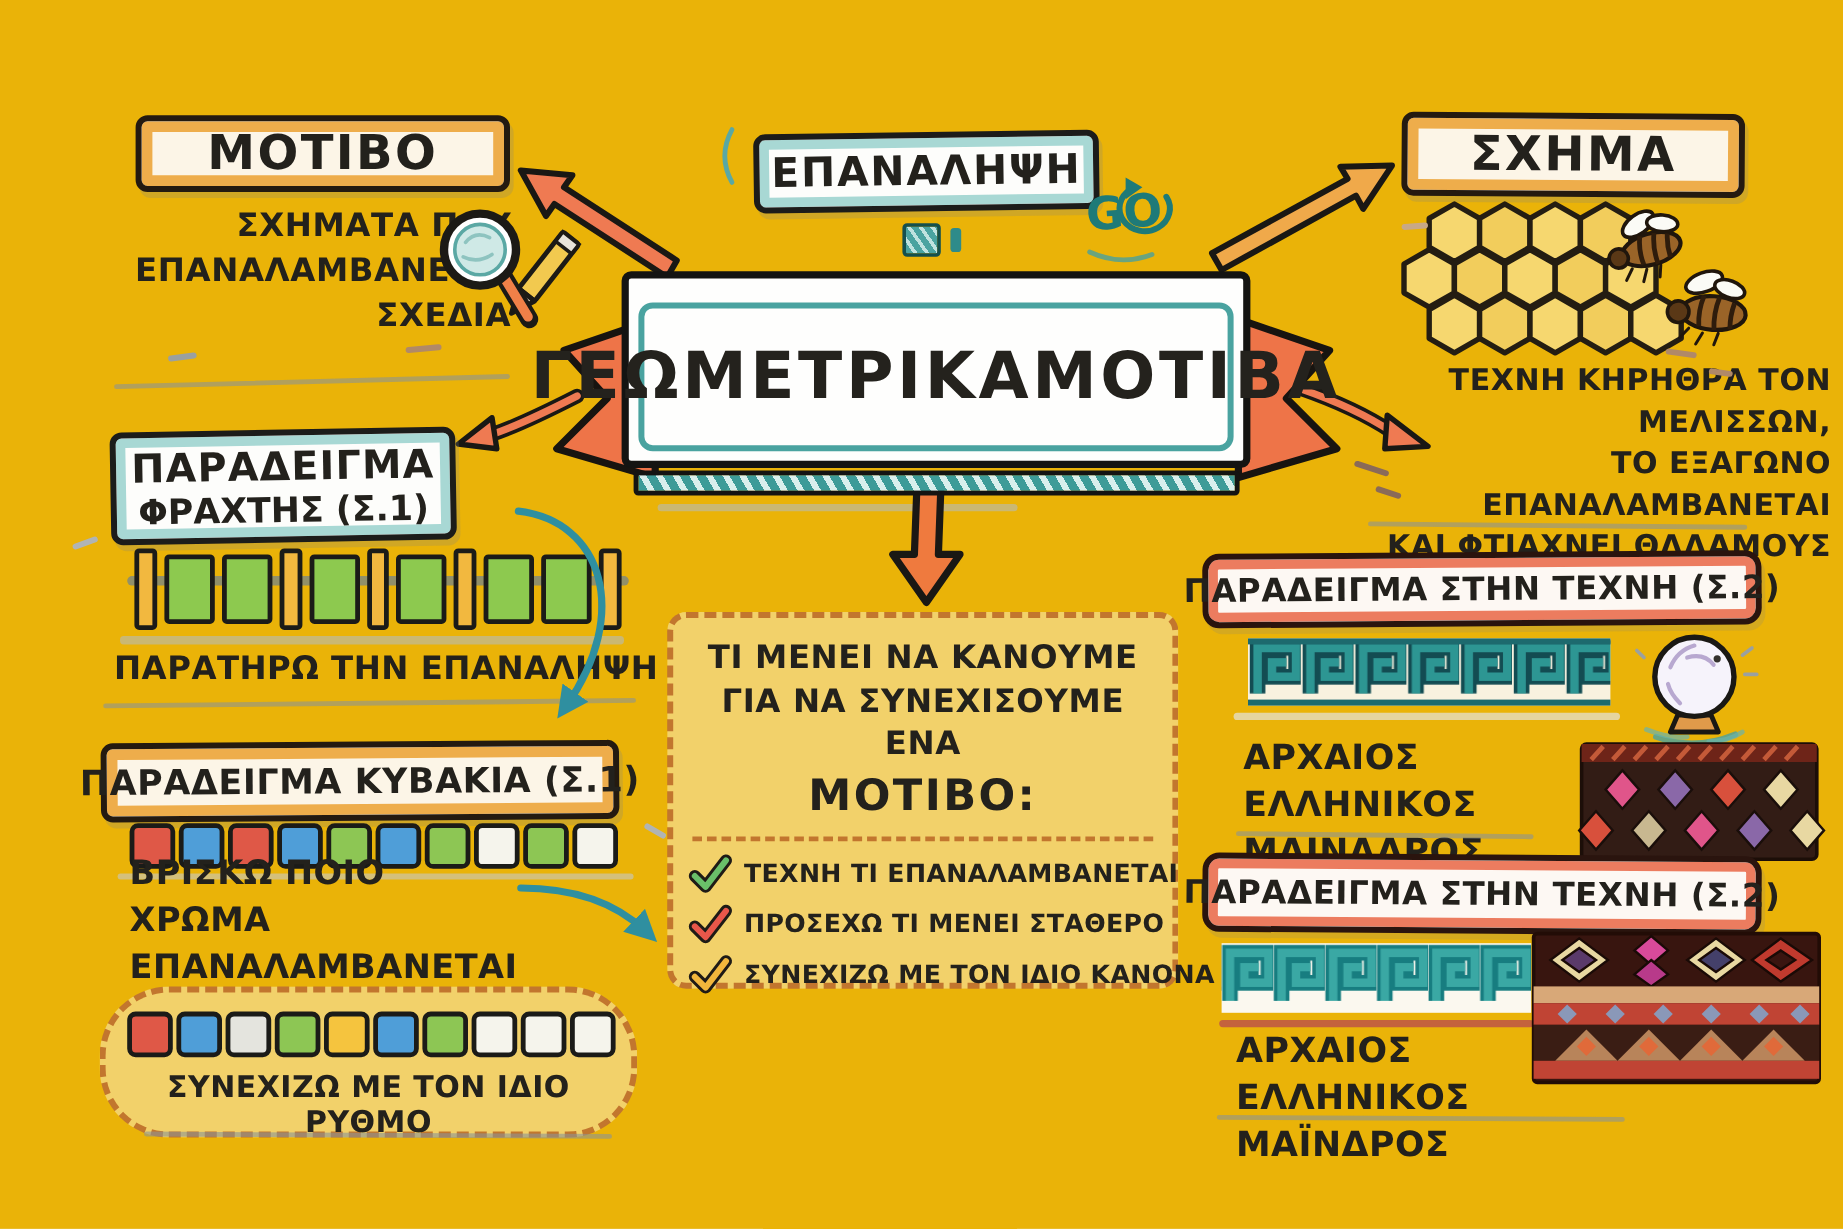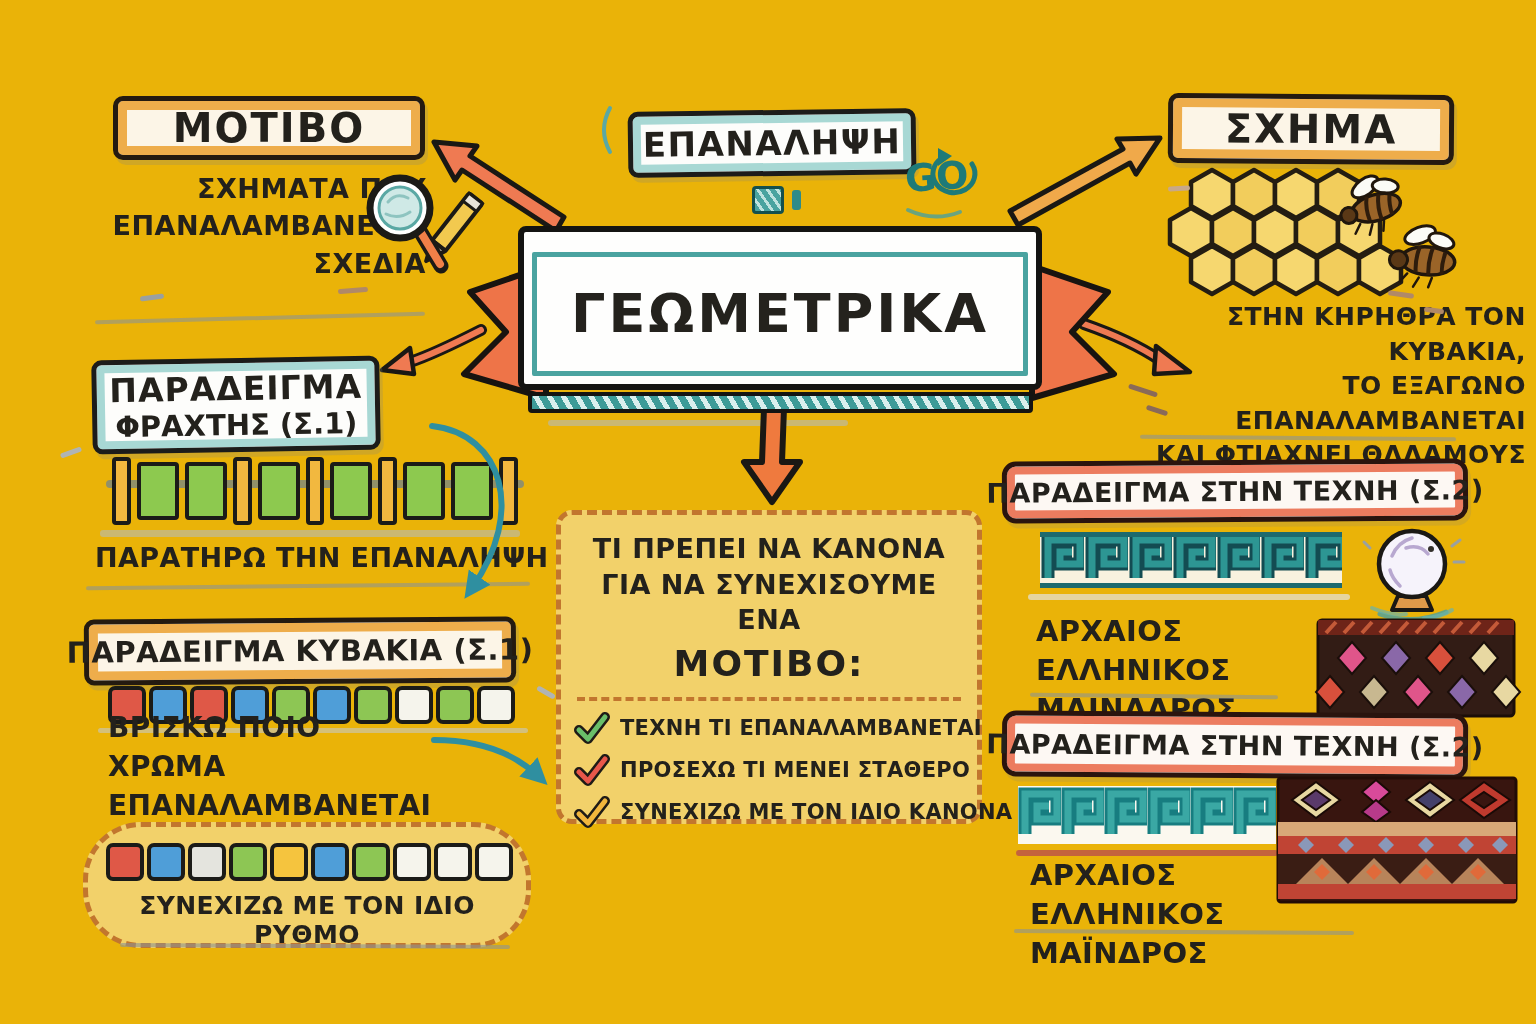--- a/index.html
+++ b/index.html
@@ -15,21 +15,21 @@
                   box-shadow: inset 0 0 0 8px #a8d8d4, 3px 5px 0 rgba(130,130,125,.25); }
   .frame-red    { border:5px solid #2a140e; border-radius:14px; background:#fdf8f3;
                   box-shadow: inset 0 0 0 8px #ec7c5f, 3px 5px 0 rgba(130,130,125,.2); }
   .desc { position:absolute; text-align:right; line-height:1.38; letter-spacing:.5px; }
   .gray-line { position:absolute; height:4px; background:#8a9294; opacity:.6; border-radius:3px; }
   .dash { position:absolute; height:5px; border-radius:3px; }
   
   .main-box { position:absolute; left:518px; top:226px; width:524px; height:164px;
               background:#fefefd; border:6px solid #141412; border-radius:8px; z-index:3;
               display:flex; align-items:center; justify-content:center; }
-  .main-box-inner { position:absolute; inset:8px; border:5px solid #4aa3a0; border-radius:2px;
+  .main-box-inner { position:absolute; inset:8px; border:5px solid #4aa3a0; border-radius:12px;
                     display:flex; flex-direction:row; align-items:center; justify-content:center;margin-top:12px; }
   .main-title { font-size:54px; line-height:1.08; letter-spacing:3px; color:#24221d; text-align:center; }
   .main-bar { position:absolute; left:528px; top:392px; width:505px; height:21px; z-index:2;
               border:4px solid #141412; border-radius:4px;
               background:repeating-linear-gradient(60deg,#3d9b98 0 7px,#d9efed 7px 12px); }
   
   .fence { position:absolute; left:112px; top:456px; width:406px; height:70px; display:flex;
            align-items:center; gap:6px; }
   .fence-rail { position:absolute; left:-6px; top:24px; width:418px; height:8px; background:#73848a;
                 opacity:.75; border-radius:4px; }
@@ -107,20 +107,21 @@
   <svg class="abs" style="left:450px;top:262px;z-index:1;" width="100" height="140" viewBox="0 0 100 140">
     <polygon points="96,4 20,30 56,70 14,112 96,136" fill="#ee7448" stroke="#181410" stroke-width="6" stroke-linejoin="round"></polygon>
   </svg>
   <svg class="abs" style="left:1028px;top:262px;z-index:1;" width="100" height="140" viewBox="0 0 100 140">
     <polygon points="4,4 80,30 44,70 86,112 4,136" fill="#ee7448" stroke="#181410" stroke-width="6" stroke-linejoin="round"></polygon>
   </svg>
 
   <div class="main-box">
     <div class="main-box-inner">
       <div class="main-title">ΓΕΩΜΕΤΡΙΚΑ</div>
+      <div class="main-title">ΜΟΤΙΒΑ</div>
     </div>
   </div>
   <div class="main-bar"></div>
   <div class="gray-line" style="left:548px;top:420px;width:300px;height:6px;background:#b4baba;"></div>
 
   <svg class="abs" style="left:1002px;top:126px;z-index:1;" width="170" height="105" viewBox="0 0 170 105">
     <polygon points="158,12 134,48 128,37 16,99 8,85 121,23 115,13" fill="#f0a94a" stroke="#1a1814" stroke-width="5" stroke-linejoin="round"></polygon>
   </svg>
 
   <svg class="abs" style="left:376px;top:318px;" width="115" height="64" viewBox="0 0 115 64">
@@ -173,21 +174,21 @@
       <ellipse cx="38" cy="12" rx="16" ry="8" fill="#fbfbf6" stroke="#20160c" stroke-width="3" transform="rotate(-30 38 12)"></ellipse>
       <ellipse cx="60" cy="14" rx="13" ry="7" fill="#fbfbf6" stroke="#20160c" stroke-width="3" transform="rotate(10 60 14)"></ellipse>
       <ellipse cx="50" cy="36" rx="27" ry="14" fill="#9a6428" stroke="#20160c" stroke-width="3.5" transform="rotate(-6 50 36)"></ellipse>
       <path d="M40,23 q-3,13 0,26 M53,22 q-3,14 0,28 M66,25 q-2,11 0,22" stroke="#2e1c0c" stroke-width="4" fill="none"></path>
       <circle cx="21" cy="40" r="9" fill="#5a3816" stroke="#20160c" stroke-width="3"></circle>
       <path d="M32,52 l-6,9 M44,54 l-4,10 M57,52 l-2,10" stroke="#20160c" stroke-width="2.5" stroke-linecap="round"></path>
     </g>
   </svg>
 
   <div class="desc" style="left:1100px;top:300px;width:426px;font-size:25px;">
-    <div>ΣΤΗΝ ΚΗΡΗΘΡΑ ΤΟΝ ΚΥΒΑΚΙΑ,</div>
+    <div>ΤΕΧΝΗ ΚΗΡΗΘΡΑ ΤΟΝ ΜΕΛΙΣΣΩΝ,</div>
     <div>ΤΟ ΕΞΑΓΩΝΟ</div>
     <div>ΕΠΑΝΑΛΑΜΒΑΝΕΤΑΙ</div>
     <div>ΚΑΙ ΦΤΙΑΧΝΕΙ ΘΛΛΑΜΟΥΣ</div>
   </div>
   <div class="gray-line" style="left:1140px;top:436px;width:316px;transform:rotate(.5deg);"></div>
 
   <div class="box frame-teal" style="left:92px;top:358px;width:288px;height:94px;transform:rotate(-1deg);">
     <div style="font-size:33px;letter-spacing:1px;">ΠΑΡΑΔΕΙΓΜΑ</div>
     <div style="font-size:29px;">ΦΡΑΧΤΗΣ (Σ.1)</div>
   </div>
@@ -261,21 +262,21 @@
         <div class="cube" style="background: rgb(245, 244, 236);"></div>
         <div class="cube" style="background: rgb(245, 244, 236);"></div>
         <div class="cube" style="background: rgb(245, 244, 236);"></div>
       </div>
     <div class="loop-caption">ΣΥΝΕΧΙΖΩ ΜΕ ΤΟΝ ΙΔΙΟ ΡΥΘΜΟ</div>
   </div>
   <div class="gray-line" style="left:120px;top:944px;width:390px;transform:rotate(.3deg);"></div>
 
   <div class="dashed-box checklist-box">
     <div class="checklist-title">
-      <div>ΤΙ ΠΡΕΠΕΙ ΝΑ ΚΑΝΟΝΑ</div>
+      <div>ΤΙ ΜΕΝΕΙ ΝΑ ΚΑΝΟΥΜΕ</div>
       <div>ΓΙΑ ΝΑ ΣΥΝΕΧΙΣΟΥΜΕ ΕΝΑ</div>
       <div class="big">ΜΟΤΙΒΟ:</div>
     </div>
     <div class="checklist-divider"></div>
     <div id="checklist-items">
         <div class="check-item">
           <svg width="34" height="30" viewBox="0 0 34 30">
             <path d="M4,17 L13,26 L30,4" fill="none" stroke="#1f1b16" stroke-width="10" stroke-linecap="round" stroke-linejoin="round"></path>
             <path d="M4,17 L13,26 L30,4" fill="none" stroke="#6abf69" stroke-width="5" stroke-linecap="round" stroke-linejoin="round"></path>
           </svg>

